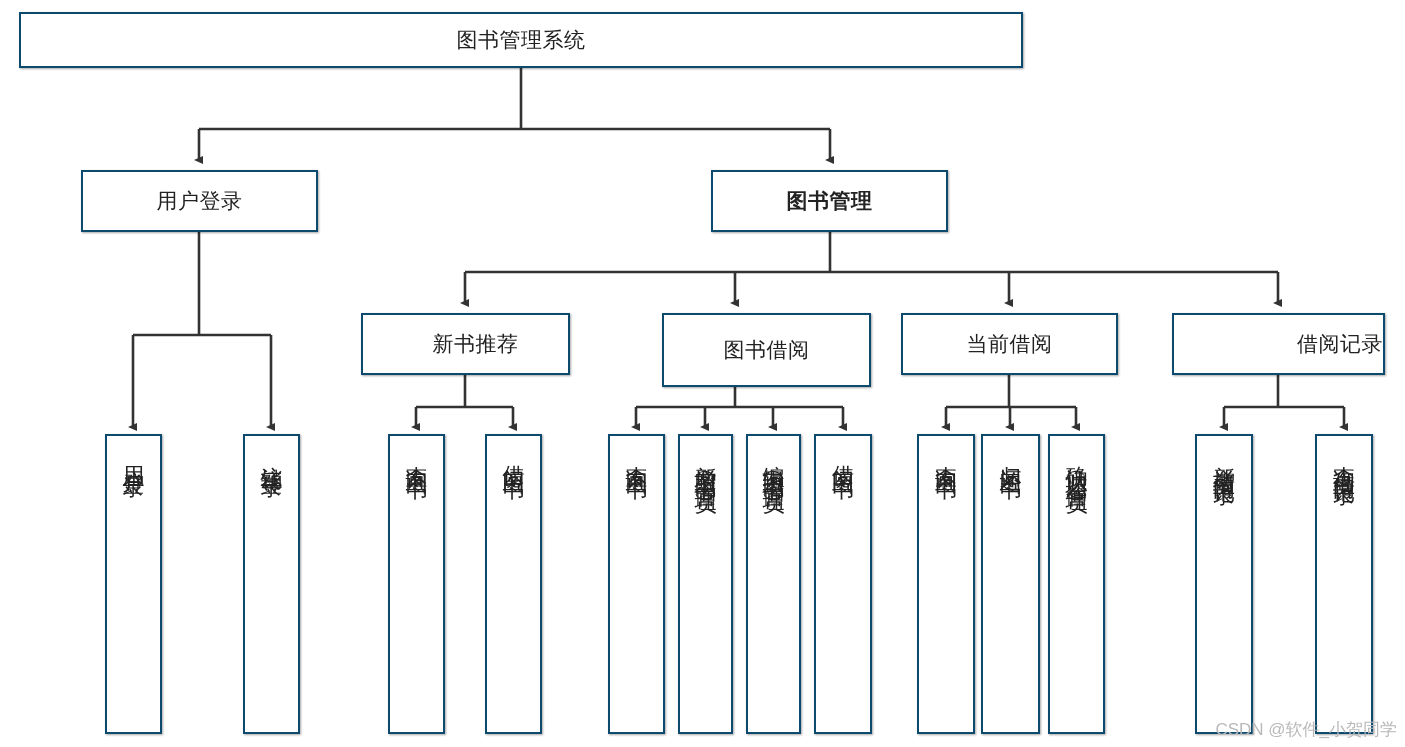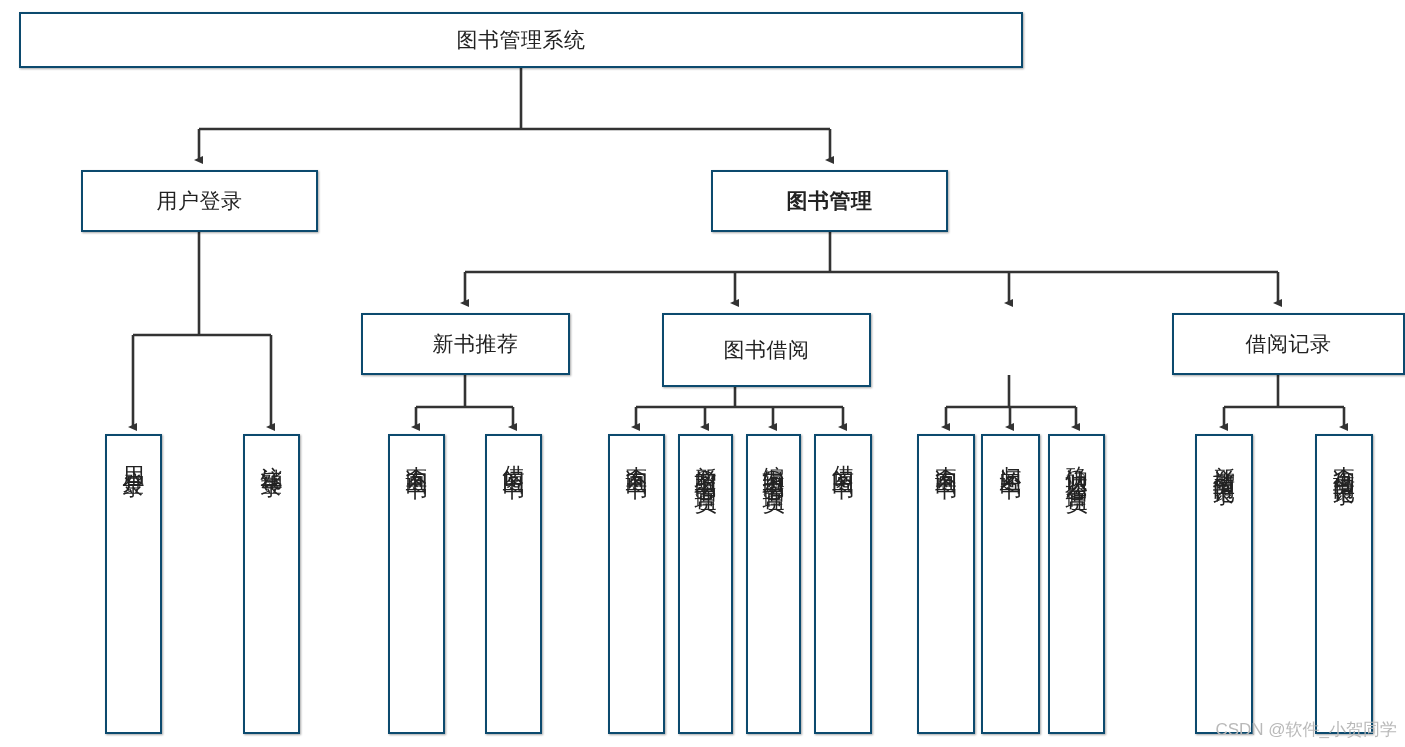--- a/index.html
+++ b/index.html
@@ -125,22 +125,25 @@
   </div>
 
   <div class="node horiz" style="left:361px;top:313px;width:209px;height:62px;padding-left:20px;">
     <span class="label">新书推荐</span>
   </div>
 
   <div class="node horiz" style="left:631px;top:313px;width:209px;height:74px;margin-left:31px;">
     <span class="label">图书借阅</span>
   </div>
 
+  <div class="node horiz" style="left:901px;top:313px;width:217px;height:62px;">
+    <span class="label">当前借阅</span>
+  </div>
 
-  <div class="node horiz" style="left:1172px;top:313px;width:233px;height:62px;">
+  <div class="node horiz" style="left:1172px;top:313px;width:213px;height:62px;justify-content:flex-end;">
     <span class="label">借阅记录</span>
   </div>
 
   <div class="node vert" style="left:105px;top:434px;width:57px;height:300px;">
     <span class="label">用户登录</span>
   </div>
 
   <div class="node vert" style="left:243px;top:434px;width:57px;height:300px;">
     <span class="label">注销登录</span>
   </div>

